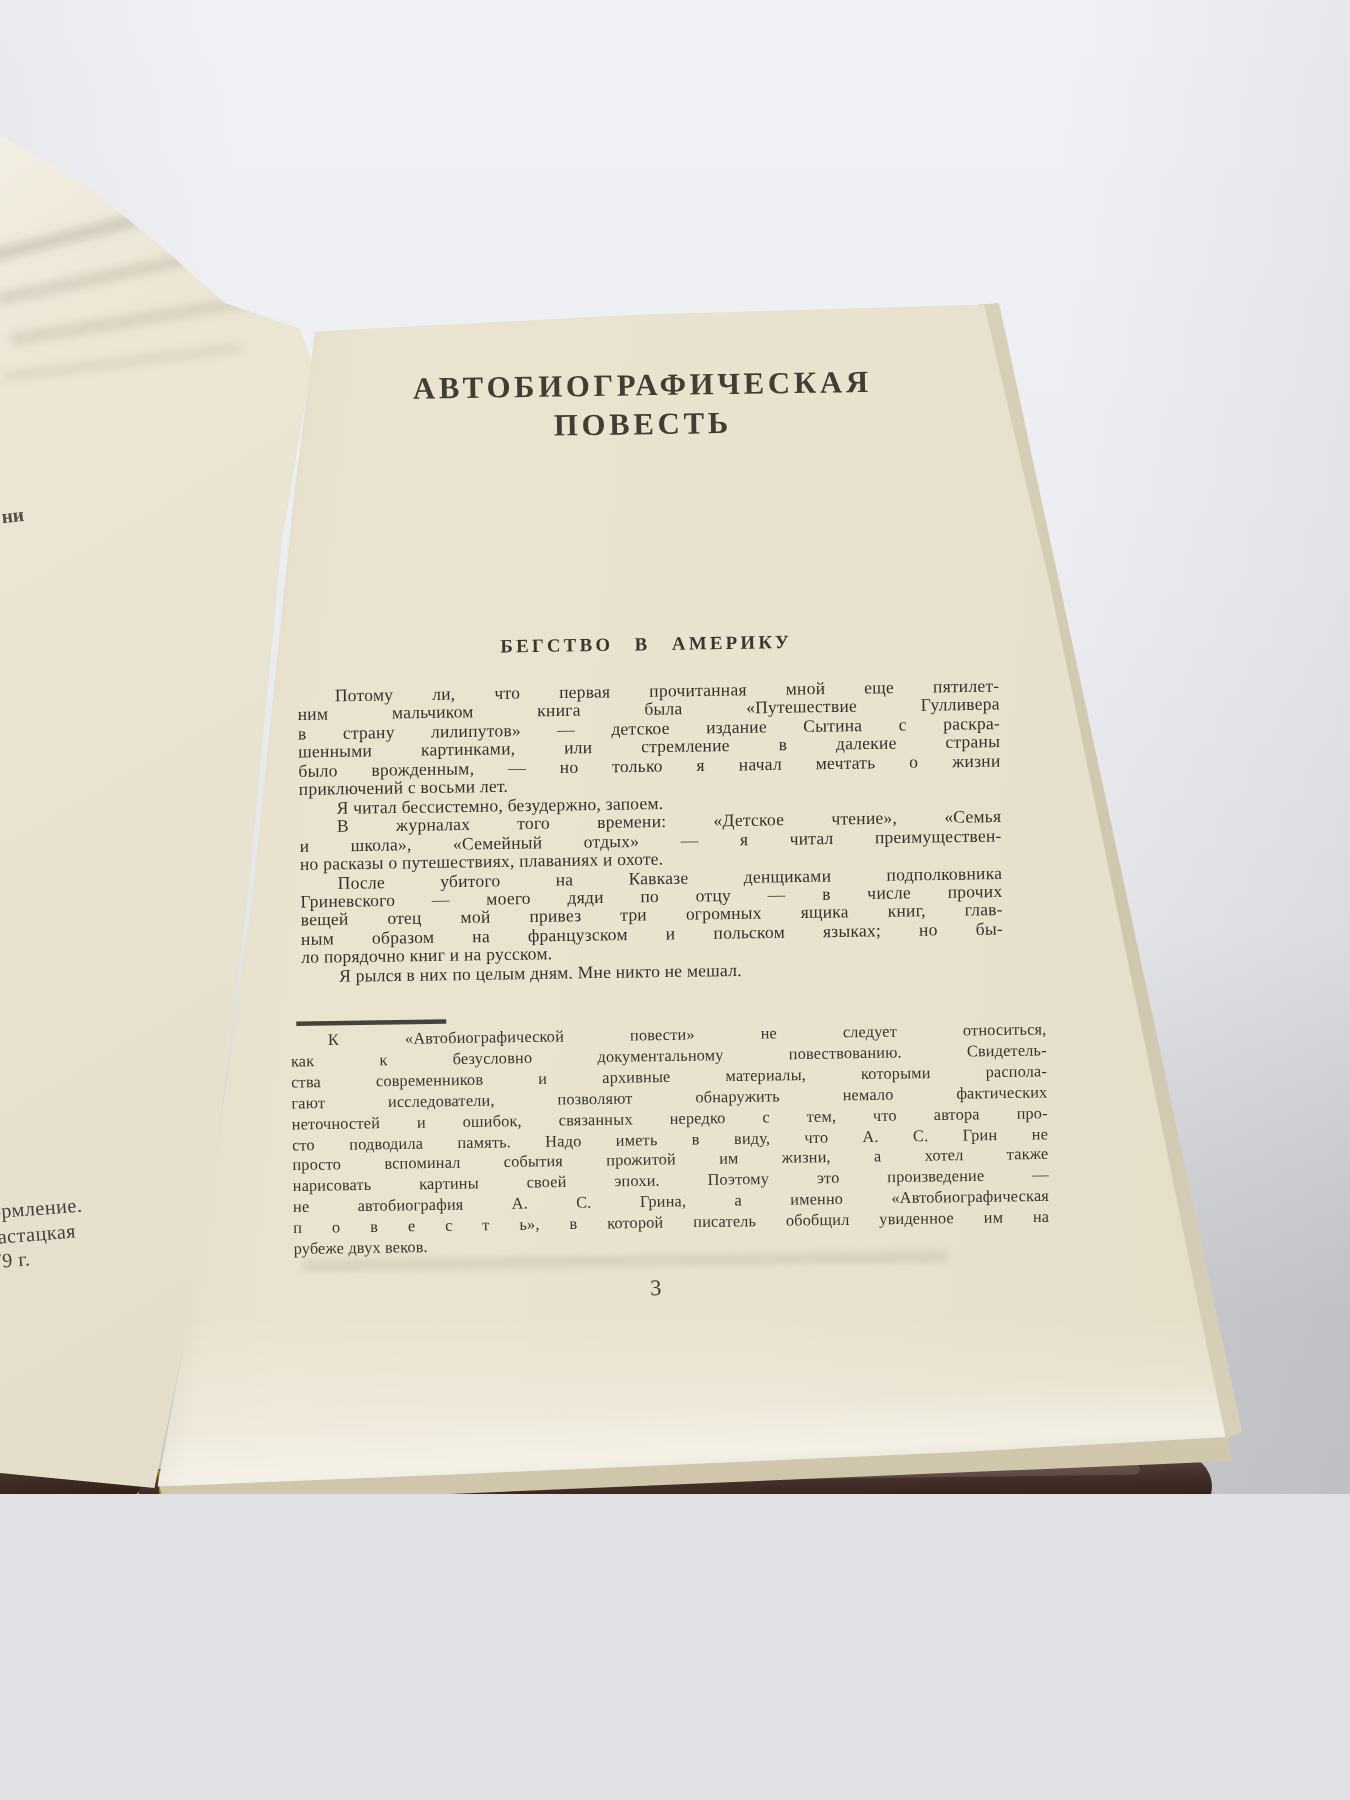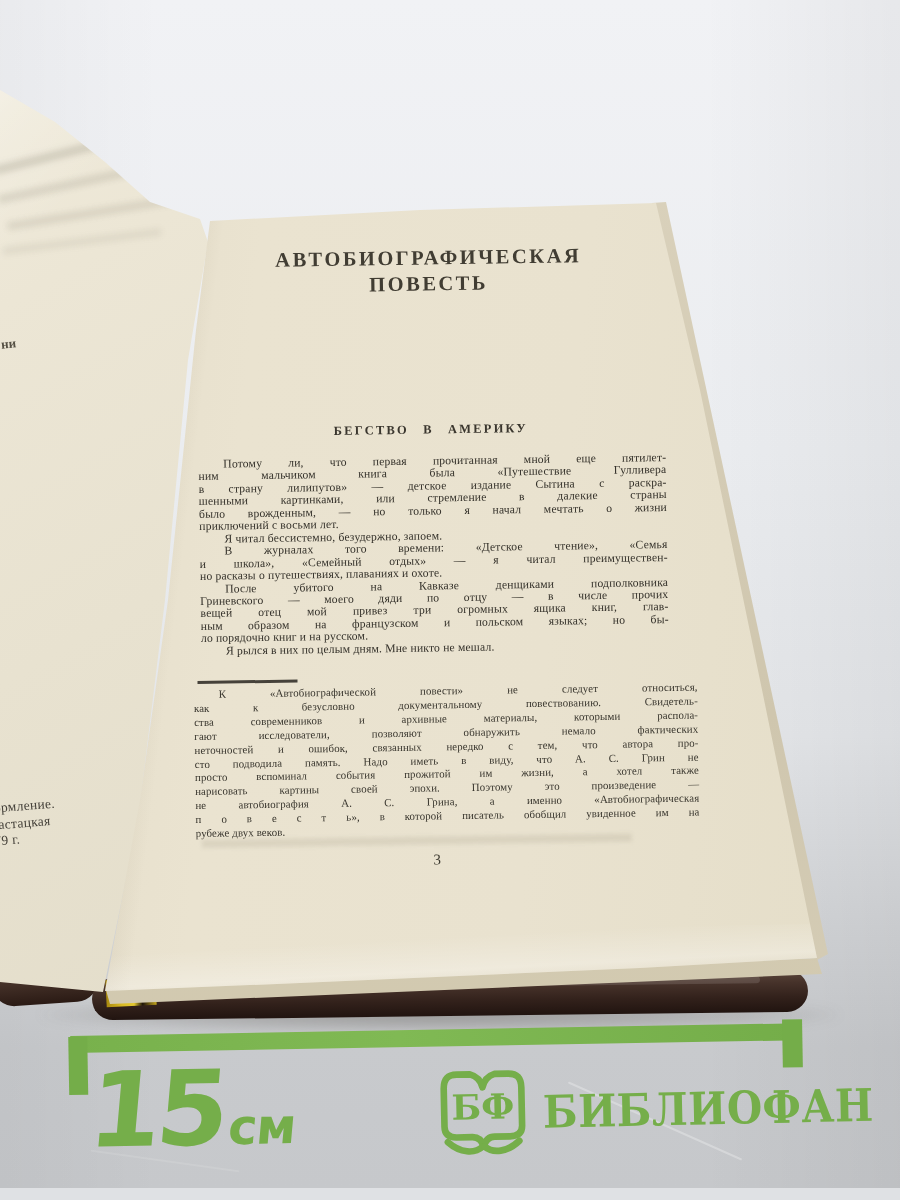--- a/index.html
+++ b/index.html
@@ -1,16 +1,16 @@
 <!DOCTYPE html>
 <html><head>
 <meta charset="utf-8">
 <style>
   html,body{margin:0;padding:0;background:#dfe1e4;}
-  .scene{position:relative;width:900px;height:1188px;overflow:hidden;
+  .scene{position:relative;width:900px;height:996px;overflow:hidden;
          background:linear-gradient(180deg,#f1f2f5 0%,#ebedf0 38%,#e4e6e9 62%,#d2d4d7 78%,#c8cacd 88%,#c6c8cb 100%);
          font-family:"Liberation Serif",serif;}
   .backdrop-vignette{position:absolute;inset:0;background:linear-gradient(90deg,rgba(0,0,0,.03) 0%,transparent 18%,transparent 78%,rgba(0,0,0,.045) 100%);}
   .scratch{position:absolute;background:rgba(255,255,255,.28);border-radius:2px;}
   .scratch.s1{left:560px;top:1120px;width:190px;height:2px;transform:rotate(24deg);}
   .scratch.s2{left:650px;top:990px;width:120px;height:2px;transform:rotate(-18deg);opacity:.5;}
   .scratch.s3{left:90px;top:1160px;width:150px;height:2px;transform:rotate(8deg);opacity:.4;}
 
   .book-shadow{position:absolute;left:40px;top:998px;width:800px;height:34px;border-radius:50%;
                background:radial-gradient(ellipse at 50% 50%,rgba(80,76,70,.42) 0%,rgba(80,76,70,.18) 55%,transparent 75%);

